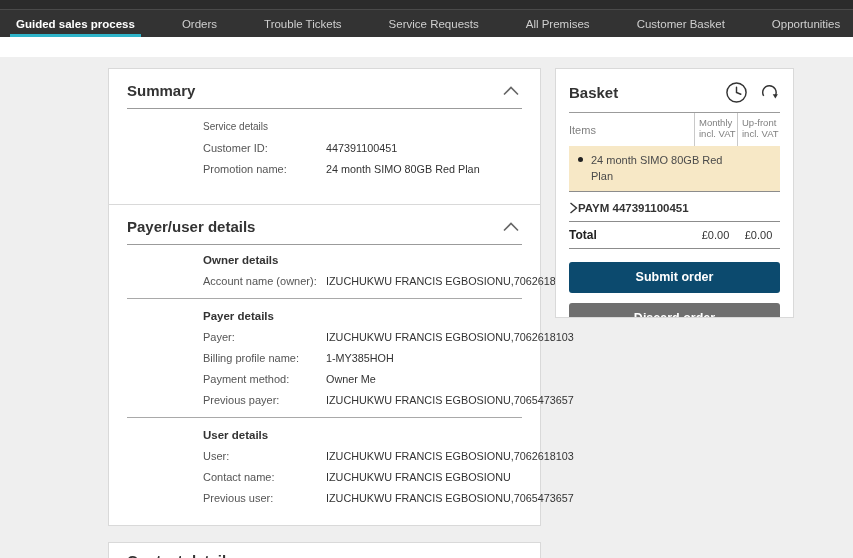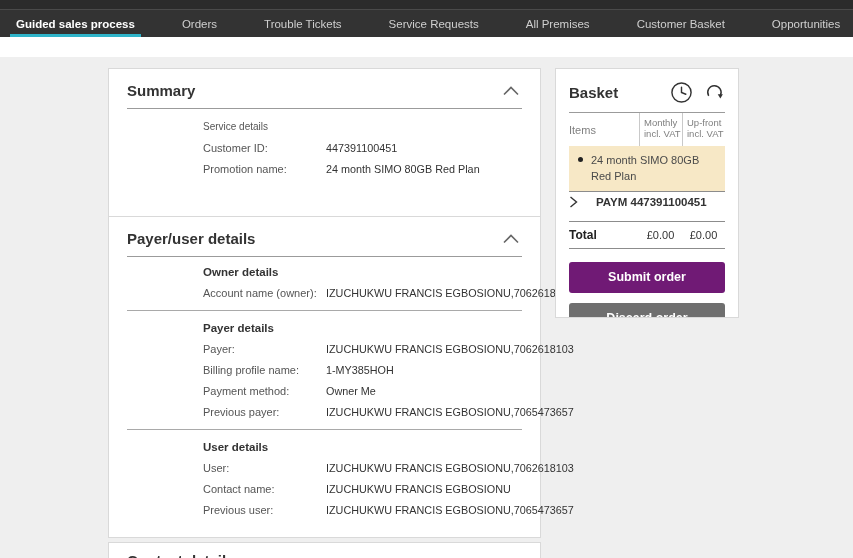--- a/index.html
+++ b/index.html
@@ -17,57 +17,57 @@
   
   .content-bg { position:absolute; top:57px; left:0; width:853px; height:501px; background:#efefef; }
 
   
   .panel { position:absolute; background:#ffffff; border:1px solid #d9d9d9; }
   .panel-head { display:flex; justify-content:space-between; align-items:center; padding:13px 18px 9px 18px; }
   .panel-title { font-size:15px; font-weight:bold; color:#333; }
   .title-divider { border:none; border-top:1px solid #9b9b9b; margin:0 18px; }
 
   #summary-panel { left:108px; top:68px; width:433px; height:155px; }
-  #payer-panel   { left:108px; top:216px; width:433px; height:322px; }
+  #payer-panel   { left:108px; top:204px; width:433px; height:322px; }
   #contact-panel { left:108px; top:542px; width:433px; height:60px; padding:9px 18px; }
 
   .rows-indent { margin-left:94px; margin-right:18px; }
   .drow { display:flex; align-items:center; height:21px; }
   .dlabel { width:123px; flex:none; font-size:11px; color:#555; }
   .dvalue { font-size:10.8px; color:#333; white-space:nowrap; }
   .sec-heading { font-size:11.5px; font-weight:bold; color:#333; height:20px; display:flex; align-items:center; margin-top:2px; }
   .sec-divider { border:none; border-top:1px solid #a9a9a9; margin:7px 18px 7px 18px; }
   #summary-panel .rows-indent { margin-top:7px; }
   #payer-panel .rows-indent { margin-top:5px; }
   .plain-label { font-size:10px; color:#555; height:21px; display:flex; align-items:center;text-align:right; }
 
   .chev-btn { background:none; border:none; cursor:pointer; padding:2px; line-height:0; }
 
   
-  #basket-panel { left:555px; top:68px; width:184px; height:250px; overflow:hidden; }
+  #basket-panel { left:555px; top:68px; width:239px; height:250px; overflow:hidden; }
   #basket-panel .panel-head { padding:12px 13px 8px 13px; }
   #basket-panel .title-divider { margin:0 13px; }
   .basket-icons { display:flex; align-items:center; gap:11px; }
   .icon-btn { background:none; border:none; cursor:pointer; padding:0; line-height:0; }
 
   .bk-inner { margin:0 13px; }
   .bk-header { display:flex; align-items:stretch; height:33px; }
   .bk-col-items { flex:1; font-size:11px; color:#7f7f7f; display:flex; align-items:center; }
   .bk-col { width:43px; flex:none; border-left:1px solid #c9c9c9; font-size:9.5px; line-height:1.2; color:#7f7f7f; padding:4px 0 0 4px; }
   .bk-item-row { display:flex; gap:8px; background:#f7e8c6; padding:7px 8px 6px 9px; min-height:38px; cursor:pointer; }
   .bullet-dot { width:5px; height:5px; border-radius:50%; background:#222; flex:none; margin-top:4px; }
   .bk-item-name { font-size:11px; color:#4a4a4a; line-height:1.45; width:132px; }
   .bk-sep { border:none; border-top:1px solid #8c8c8c; margin:0; }
-  .bk-group-row { display:flex; gap:18px; height:25px; margin-top:4px; cursor:pointer; }
+  .bk-group-row { display:flex; align-items:center; gap:0; height:25px; margin-top:4px; cursor:pointer; }
   .bk-group-label { font-size:11.5px; font-weight:bold; color:#333; }
   .bk-total-row { display:flex; align-items:center; height:26px; }
   .bk-total-label { flex:1; font-size:12px; font-weight:bold; color:#222; }
   .bk-amount { width:43px; flex:none; font-size:11px; color:#333; text-align:center; }
   .bk-btn { display:block; width:100%; height:31px; border:none; border-radius:3px; color:#fff; font-family:"Liberation Sans", sans-serif; font-size:12.5px; font-weight:bold; cursor:pointer; }
-  .bk-btn.submit { background:#701a75; margin-top:13px; }
+  .bk-btn.submit { background:#0c4a6e; margin-top:13px; }
   .bk-btn.discard { background:#6f6f6f; margin-top:10px; }
 </style>
 </head>
 <body>
 
 <div id="screen">
 
   <div class="topbar">
     <div class="topbar-upper"></div>
     <nav class="tabs">

